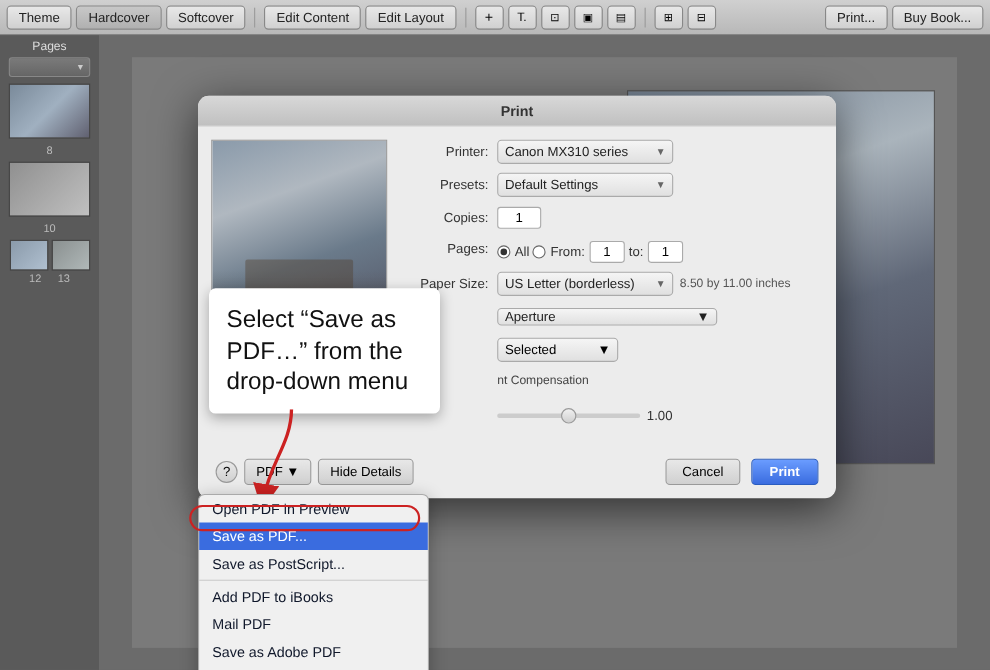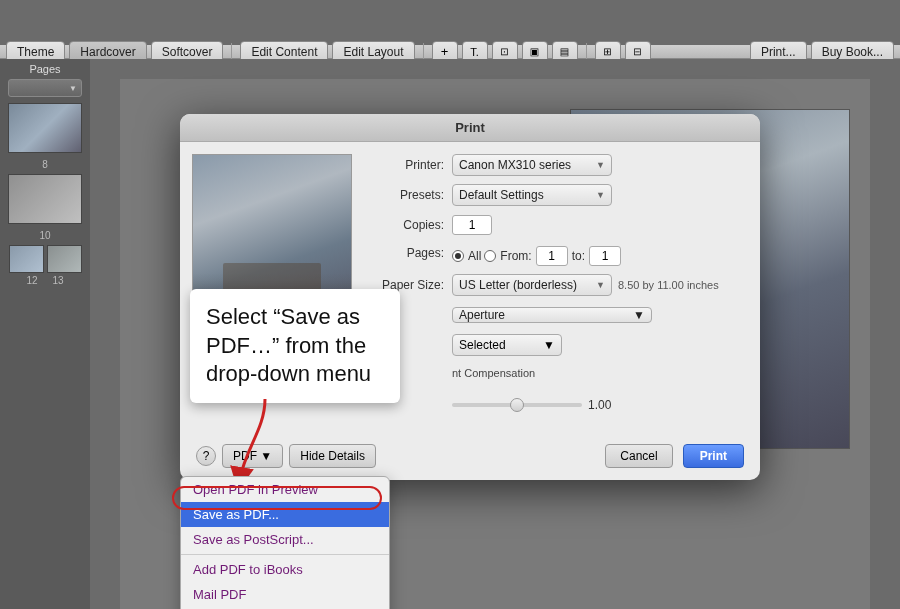--- a/index.html
+++ b/index.html
@@ -9,26 +9,25 @@
       overflow: hidden;
       font-family: -apple-system, 'Helvetica Neue', Arial, sans-serif;
       background: #6b6b6b;
       position: relative;
     }
 
     
     .top-toolbar {
       display: flex;
       align-items: center;
-      height: 14px;
+      height: 32px;
       background: linear-gradient(to bottom, #d0d0d0, #b8b8b8);
       border-bottom: 1px solid #888;
       padding: 0 6px;
       gap: 4px;
-      margin-top: 45px;
     }
     .toolbar-btn {
       height: 22px;
       padding: 0 10px;
       border-radius: 4px;
       border: 1px solid #888;
       background: linear-gradient(to bottom, #e8e8e8, #d0d0d0);
       font-size: 12px;
       cursor: pointer;
       color: #222;
@@ -467,21 +466,21 @@
       background: #f0f0f0;
       border: 1px solid #aaa;
       border-radius: 6px;
       box-shadow: 0 4px 16px rgba(0,0,0,0.3);
       z-index: 30;
       overflow: hidden;
     }
     .pdf-menu-item {
       padding: 5px 12px;
       font-size: 13px;
-      color: #701a75;
+      color: #0f172a;
       cursor: pointer;
     }
     .pdf-menu-item.highlighted {
       background: #3a6cdf;
       color: white;
     }
     .pdf-menu-separator {
       height: 1px;
       background: #ccc;
       margin: 2px 0;

